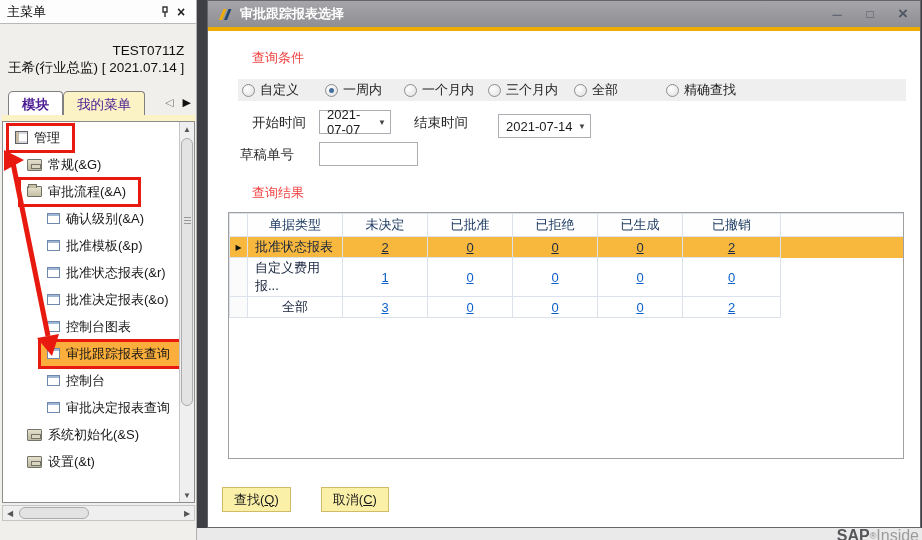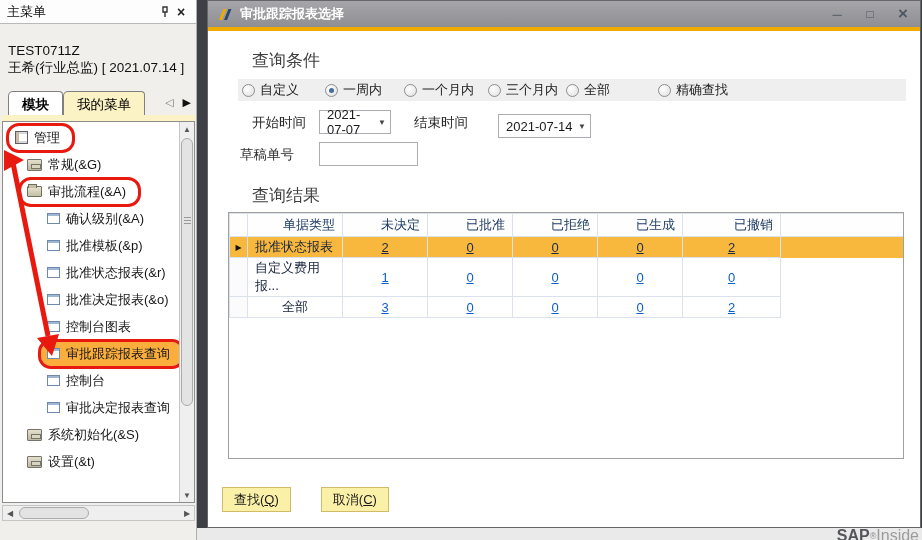--- a/index.html
+++ b/index.html
@@ -1,41 +1,41 @@
 <!DOCTYPE html>
 <html><head>
 <meta charset="utf-8">
 <style>
   html,body{margin:0;padding:0;}
   *{box-sizing:border-box;}
   .stage{position:relative;width:922px;height:540px;background:#3F4045;overflow:hidden;
          font-family:"Liberation Sans","DejaVu Sans",sans-serif;color:#1a1a1a;}
 
   
-  .sidebar{position:absolute;left:0;top:0;width:197px;height:540px;background:#F1EFEC;border-right:1px solid #AFAFAF;}
+  .sidebar{position:absolute;left:0;top:0;width:197px;height:540px;background:#F1EFEC;border-right:1px solid #AFAFAF;text-align:right;}
   .sb-titlebar{position:absolute;left:0;top:0;width:100%;height:24px;background:#FDFDFD;border-bottom:1px solid #B9B9B9;
                display:flex;align-items:center;padding:0 7px;font-size:13px;color:#111;}
   .sb-titlebar .sp{flex:1;}
   .pin-ic,.sb-close{width:16px;height:16px;display:flex;align-items:center;justify-content:center;color:#222;}
   .sb-close{font-weight:bold;font-size:14px;}
   .sb-user{position:absolute;left:8px;top:42px;font-size:13.5px;line-height:17px;color:#101010;}
   .tabs{position:absolute;left:8px;top:90px;height:26px;display:flex;align-items:flex-end;}
   .tab{height:25px;padding:4px 13px 0;border:1px solid #808080;border-bottom:none;border-radius:5px 4px 0 0;
-       font-size:13.5px;background:#FBF3C6;color:#000000;}
+       font-size:13.5px;background:#FBF3C6;color:#4c1d95;}
   .tab.active{background:#FFFFFF;font-weight:bold;}
   .tab-arrows{position:absolute;right:5px;top:96px;display:flex;gap:9px;font-size:11px;color:#111;}
   .tab-arrows .prev{color:#777;}
   .tabstrip{position:absolute;left:2px;top:115px;width:193px;height:7px;background:#FBF3C6;}
   .tree{position:absolute;left:2px;top:121px;width:193px;height:382px;background:#fff;border:1px solid #8C8C8C;
         overflow:hidden;padding-top:2px;}
   .titem{height:27px;display:flex;align-items:center;white-space:nowrap;font-size:13px;color:#161616;}
   .titem.lvl0{padding-left:6px;}.titem.lvl1{padding-left:18px;}.titem.lvl2{padding-left:38px;}
   .twrap{display:inline-flex;align-items:center;gap:6px;padding:3px 6px;}
   .twrap.hl{background:#FBAE3B;}
-  .twrap.redbox{outline:3px solid #E8190F;padding-right:12px;border-radius:10px;}
+  .twrap.redbox{outline:3px solid #E8190F;padding-right:12px;}
   .ticon{display:inline-block;position:relative;flex:none;}
   .ledger-icon{width:13px;height:13px;background:#fff;border:1px solid #5E5E66;
       box-shadow:inset 3px 0 0 #C9BBA4, inset 0 -2px 0 #D8D8DF, inset 0 2px 0 #D8D8DF;}
   .drawer-icon{width:15px;height:12px;background:linear-gradient(#E4E0CC,#BDB89F);border:1px solid #74746A;border-radius:1px;}
   .drawer-icon::after{content:"";position:absolute;left:3px;top:4px;width:8px;height:3px;border:1px solid #74746A;background:#D9D5C0;}
   .folder-open-icon{width:15px;height:11px;background:linear-gradient(#E8E4D0,#C4BFA5);border:1px solid #6F6F60;border-radius:1px;}
   .folder-open-icon::before{content:"";position:absolute;left:0;top:-3px;width:7px;height:3px;background:#C4BFA5;border:1px solid #6F6F60;border-bottom:none;}
   .form-icon{width:13px;height:11px;background:#fff;border:1px solid #6E89AC;}
   .form-icon::before{content:"";position:absolute;left:0;top:0;width:100%;height:2px;background:#9FB6D4;}
   .vscroll{position:absolute;right:0;top:0;bottom:0;width:15px;background:#EFEFEF;border-left:1px solid #C5C5C5;}
@@ -51,42 +51,42 @@
   .annot-svg{position:absolute;left:0;top:0;pointer-events:none;z-index:40;}
 
   
   .dialog{position:absolute;left:207px;top:0;width:714px;height:528px;background:#fff;border:1px solid #65656A;z-index:10;}
   .dlg-titlebar{position:absolute;left:0;top:0;width:100%;height:26px;background:linear-gradient(#A6A6AA,#8F8F93);
                 display:flex;align-items:center;padding:0 9px;color:#FFFFFF;font-weight:bold;font-size:13px;gap:8px;}
   .dlg-accent{position:absolute;left:0;top:26px;width:100%;height:4px;background:#F0AB00;}
   .wc-group{margin-left:auto;display:flex;align-items:center;gap:17px;color:#4F5663;}
   .wc{width:16px;height:16px;display:flex;align-items:center;justify-content:center;font-weight:bold;}
   .wc-min{font-size:13px;}.wc-max{font-size:12px;}.wc-close{font-size:17px;}
-  .dlg-label{position:absolute;font-size:17px;color:#404040;}
+  .dlg-label{position:absolute;font-size:13px;color:#ef4444;}
   .lbl-conditions{left:44px;top:48px;}
   .lbl-results{left:44px;top:183px;}
   .radio-band{position:absolute;left:30px;top:78px;width:668px;height:22px;background:#EFEFEF;display:flex;align-items:center;padding-left:4px;}
   .ritem{display:inline-flex;align-items:center;gap:5px;font-size:13px;color:#222;}
   .ritem:nth-child(1){margin-right:26px;}.ritem:nth-child(2){margin-right:22px;}
-  .ritem:nth-child(3){margin-right:14px;}.ritem:nth-child(4){margin-right:8px;}
+  .ritem:nth-child(3){margin-right:14px;}.ritem:nth-child(4){margin-right:16px;}
   .ritem:nth-child(5){margin-right:48px;}
   .rdot{position:relative;width:13px;height:13px;border-radius:50%;border:1px solid #8E8E8E;
         background:radial-gradient(circle at 35% 35%, #FFFFFF, #DEDEDE);flex:none;}
   .ritem.sel .rdot::after{content:"";position:absolute;left:3px;top:3px;width:5px;height:5px;border-radius:50%;background:#456E9C;}
   .frow-label{position:absolute;font-size:13.5px;color:#2A2A2A;text-align:center;}
   .dd{position:absolute;height:24px;background:#fff;border:1px solid #ABADB3;display:flex;align-items:center;
       font-size:13px;color:#1a1a1a;padding:0 4px 0 7px;}
   .dd .ddval{flex:1;}
   .dd .ddarr{font-size:8px;color:#444;}
   .txt{position:absolute;height:24px;background:#fff;border:1px solid #ABADB3;font-size:13px;padding:0 6px;
        font-family:"Liberation Sans","DejaVu Sans",sans-serif;}
   .table-box{position:absolute;left:20px;top:211px;width:676px;height:247px;border:1px solid #A0A0A0;background:#fff;overflow:hidden;}
   table.grid{border-collapse:collapse;table-layout:fixed;width:674px;}
   .grid th,.grid td{border:1px solid #DCE2EC;font-size:13px;overflow:hidden;}
-  .grid th{height:22px;font-weight:normal;color:#1E3C64;text-align:right;padding:2px 7px;background:#FEFEFE;}
+  .grid th{height:22px;font-weight:normal;color:#1E3C64;text-align:center;padding:2px 7px;background:#FEFEFE;}
   .grid td{height:20px;padding:1px 7px;color:#16233B;}
   .grid td.sel{padding:0;text-align:center;font-size:8px;color:#111;background:#FBFBFB;}
   .grid td.num{text-align:center;}
   .grid td.center{text-align:center;}
   .grid tr.hl td{background:#F8B83E;}
   .val{color:#0B5FCB;text-decoration:underline;cursor:pointer;}
   tr.hl .val{color:#1B2B45;}
   .grid th.filler{background:#FEFEFE;}
   .grid td.filler{border:none;background:#fff;}
   .btn-row{position:absolute;left:14px;top:486px;display:flex;gap:30px;}

